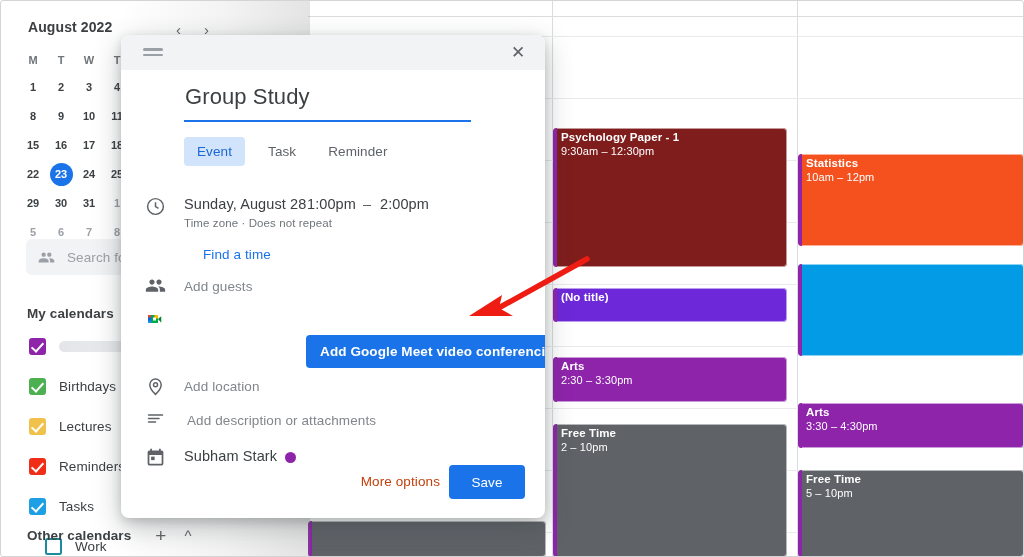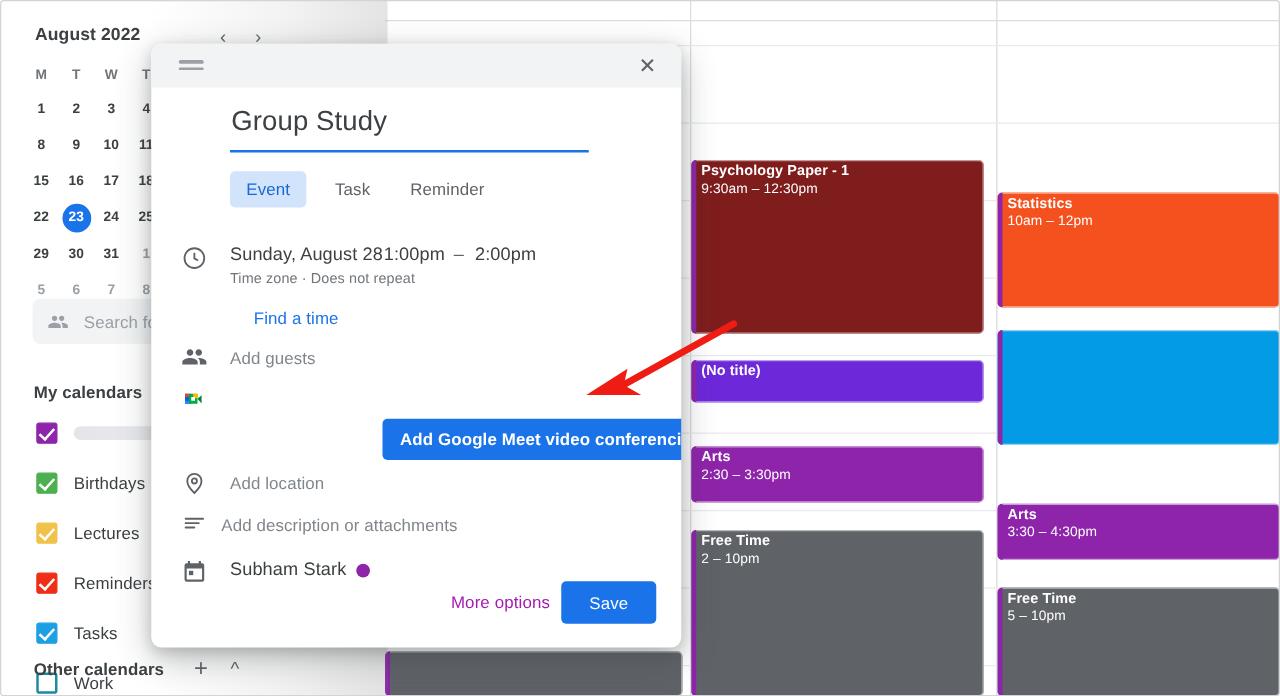--- a/index.html
+++ b/index.html
@@ -81,21 +81,21 @@
   .row-icon{position:absolute;color:#5f6368;}
   .field{position:absolute;font-size:13.5px;color:#3c4043;letter-spacing:.1px;}
   .sub{position:absolute;font-size:11.5px;color:#70757a;letter-spacing:.1px;}
   .link{position:absolute;font-size:13.5px;color:#1a73e8;cursor:pointer;letter-spacing:.1px;margin-left:19px;}
   .placeholder{position:absolute;font-size:13.5px;color:#80868b;letter-spacing:.1px;cursor:text;}
   .meet-btn{position:absolute;left:185px;top:300px;width:270px;height:33px;background:#1a73e8;
             color:#fff;font-size:13.5px;font-weight:700;border:none;border-radius:4px;cursor:pointer;
             letter-spacing:.1px;font-family:inherit;}
   .owner-dot{display:inline-block;width:11px;height:11px;border-radius:50%;background:#8E24AA;
              vertical-align:middle;margin-left:8px;}
-  .more-opt{position:absolute;right:105px;bottom:29px;font-size:13.5px;color:#a21caf;cursor:pointer;
+  .more-opt{position:absolute;right:105px;bottom:29px;font-size:13.5px;color:#c2410c;cursor:pointer;
             letter-spacing:.1px;}
   .save-btn{position:absolute;right:20px;bottom:19px;width:76px;height:34px;background:#1a73e8;
             color:#fff;border:none;border-radius:4px;font-size:13.5px;cursor:pointer;
             letter-spacing:.1px;font-family:inherit;}
 
   
   .arrow{position:absolute;left:455px;top:250px;z-index:40;pointer-events:none;}
 </style>
 </head>
 <body>
@@ -257,21 +257,21 @@
           <div class="cal-label">Lectures</div>
         </div>
         <div class="cal-item" style="top: 455px;">
           <div class="cbox on" style="background: rgb(240, 46, 23); border: 1px solid rgb(240, 46, 23);"></div>
           <div class="cal-label">Reminders</div>
         </div>
         <div class="cal-item" style="top: 495px;">
           <div class="cbox on" style="background: rgb(28, 160, 227); border: 1px solid rgb(28, 160, 227);"></div>
           <div class="cal-label">Tasks</div>
         </div>
-        <div class="cal-item" style="top: 535px;">
+        <div class="cal-item" style="top: 535px; margin-left: 16px;">
           <div class="cbox" style="background: transparent; border: 2px solid rgb(26, 140, 158);"></div>
           <div class="cal-label">Work</div>
         </div>
       </div>
 
     <div class="oc-row" style="top:525px;">
       <span class="sec-title" style="position:static;left:auto;">Other calendars</span>
       <span class="oc-icon">+</span>
       <span class="oc-icon" style="margin-left:18px;font-size:15px;">^</span>
     </div>
@@ -327,21 +327,21 @@
       <path d="M12 21s6.5-6.1 6.5-11A6.5 6.5 0 0 0 5.5 10c0 4.9 6.5 11 6.5 11z"></path>
       <circle cx="12" cy="10" r="2.3"></circle>
       </svg>
     <div class="placeholder" style="left:63px;top:344px;">Add location</div>
 
     <svg class="row-icon" style="left:24px;top:373px;" width="21" height="21" viewBox="0 0 24 24" stroke="#5f6368" stroke-width="1.7" stroke-linecap="round">
       <path d="M4 8h16"></path>
         <path d="M4 12h12"></path>
         <path d="M4 16h8"></path>
       </svg>
-    <div class="placeholder" style="left:56px;top:378px;">Add description or attachments</div>
+    <div class="placeholder" style="left:66px;top:378px;">Add description or attachments</div>
 
     <svg class="row-icon" style="left:24px;top:412px;" width="21" height="21" viewBox="0 0 24 24" fill="#5f6368">
       <path d="M19 4h-1V2h-2v2H8V2H6v2H5a2 2 0 0 0-2 2v13a2 2 0 0 0 2 2h14a2 2 0 0 0 2-2V6a2 2 0 0 0-2-2zm0 15H5V9h14v10z"></path>
       <rect x="7" y="11" width="4" height="4"></rect>
       </svg>
     <div class="field" style="left:63px;top:413px;font-size:14.5px;"><span>Subham Stark</span><span class="owner-dot"></span></div>
 
     <div class="more-opt">More options</div>
     <button class="save-btn">Save</button>
   </div>

